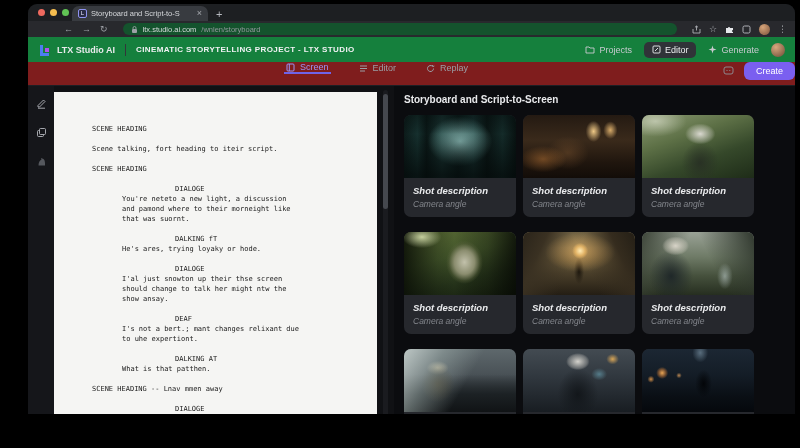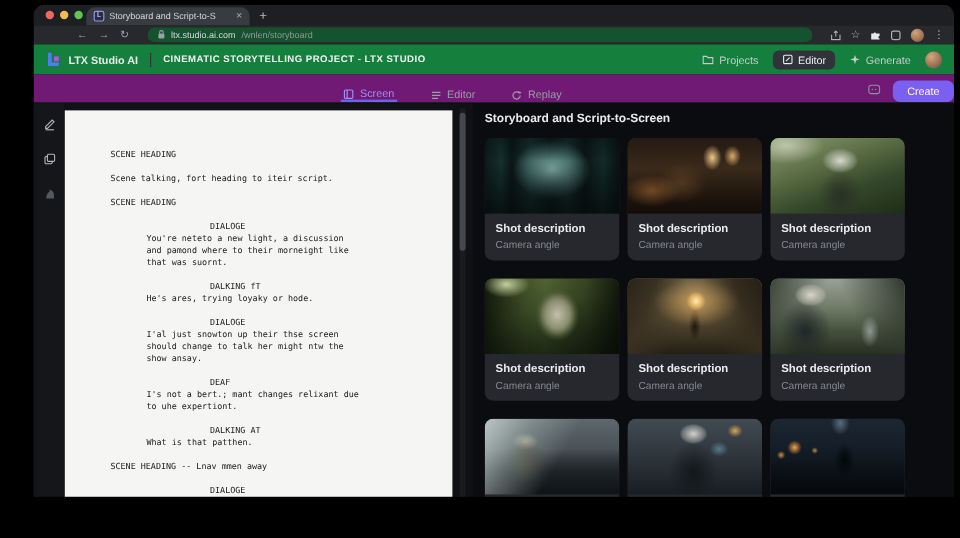--- a/index.html
+++ b/index.html
@@ -45,22 +45,22 @@
   .hdr-div { width:1px; height:12px; background:#33353a; margin-right:10px; }
   .project-title { color:#f1f2f4; font-size:8px; font-weight:bold; letter-spacing:.4px; white-space:nowrap; }
   .hdr-right { margin-left:auto; display:flex; align-items:center; gap:12px;text-align:center; }
   .hdr-item { display:flex; align-items:center; gap:4px; color:#c7cacf; font-size:9px; }
   .hdr-item svg { display:block; }
   .hdr-pill { background:#303338; border-radius:5px; padding:3px 8px; color:#eceef0; }
   .avatar { width:14px; height:14px; border-radius:50%;
             background:radial-gradient(circle at 35% 30%, #d8a87e, #6b4a36); }
 
   
-  .toolbar { height:24px; background:#701a75; border-bottom:1px solid #1d1f24;
-             display:flex; align-items:flex-end; position:relative;gap:36px; }
+  .toolbar { height:24px; background:#7f1d1d; border-bottom:1px solid #1d1f24;
+             display:flex; align-items:flex-start; position:relative;gap:36px; }
   .tabs { display:flex; gap:26px; margin-left:256px; }
   .vtab { display:flex; align-items:center; gap:5px; color:#9b9ea5; font-size:9px; padding:0 2px; }
   .vtab svg { display:block; }
   .vtab.active { color:#9b93f7; border-bottom:2px solid #6f63e8; }
   .tb-right { margin-left:auto; display:flex; align-items:center; gap:10px; padding-right:0; }
   .comment-ic { color:#8f9298; }
   .create-btn { background:#7a5ff0; color:#fff; font-size:9px; padding:4px 12px; border-radius:6px; border:none; }
 
   
   .content { position:relative; height:343px; background:#0b0c0f; display:flex; }
@@ -81,21 +81,21 @@
   .blk.d { margin-left:68px; }
   .scrollbar { position:absolute; right:6px; top:4px; width:5px; height:332px; border-radius:3px; background:#1a1b1f; }
   .thumb { position:absolute; left:0; top:4px; width:5px; height:115px; border-radius:3px; background:#45484e; }
 
   
   .panel { flex:1; padding:8px 0 0 10px; overflow:hidden; }
   .panel-title { color:#e9eaec; font-size:10px; font-weight:bold; margin-bottom:10px; }
   .grid { display:grid; grid-template-columns:repeat(3,112px); column-gap:7px; row-gap:15px; }
   .card { width:112px; background:#26282d; border-radius:7px; overflow:hidden; }
   .card-img { width:112px; height:63px; }
-  .card-meta { padding:7px 7px 8px 9px; }
+  .card-meta { padding:7px 7px 8px 9px;font-style:italic; }
   .card-shot { color:#ebecee; font-size:9.5px; font-weight:600; }
   .card-angle { color:#83868c; font-size:8.5px; margin-top:3px; }
 
   
   .img-1 { background:
     linear-gradient(180deg, rgba(5,12,12,.45), transparent 30%, rgba(4,10,10,.75) 95%),
     radial-gradient(ellipse 40% 55% at 50% 42%, rgba(150,200,195,.85), rgba(90,140,135,.35) 55%, transparent 72%),
     radial-gradient(ellipse 12% 30% at 50% 62%, rgba(10,25,24,.9), transparent 70%),
     linear-gradient(90deg,#0c1b1a 0%,#16302e 12%,#0a1716 20%,#1a3533 34%,#0c1d1c 48%,#173130 62%,#0a1514 74%,#142b29 88%,#081211 100%); }
   .img-2 { background:

